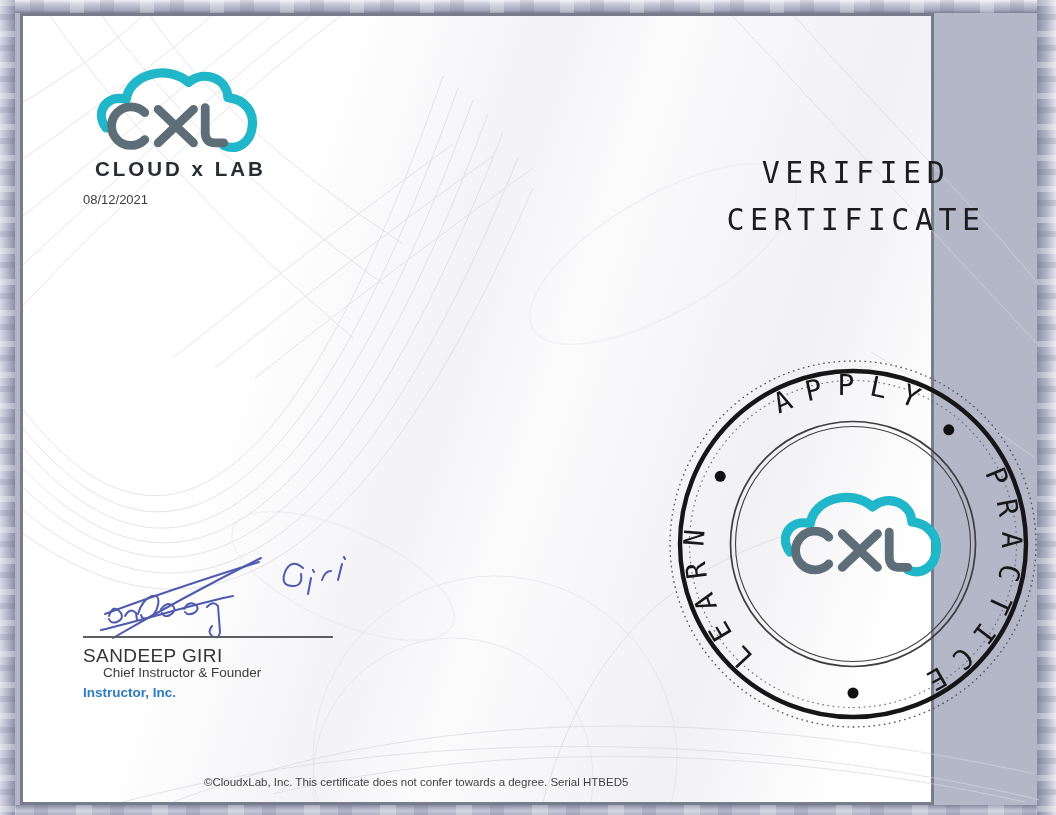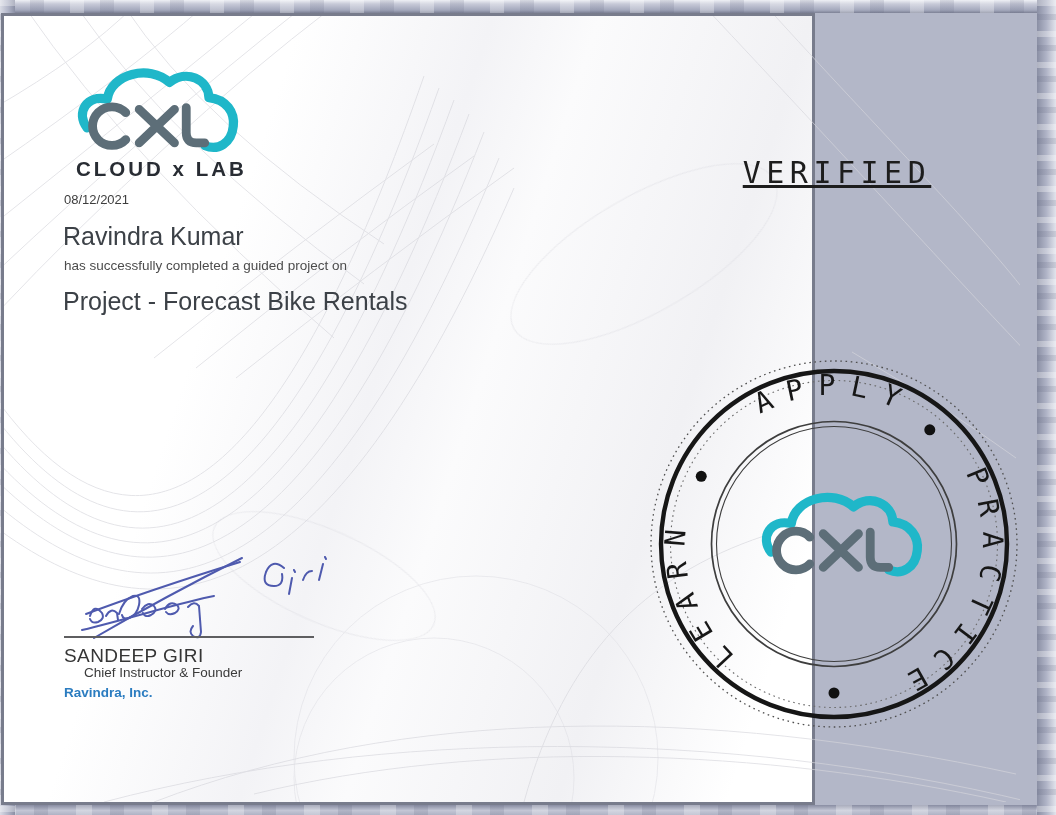--- a/index.html
+++ b/index.html
@@ -20,38 +20,38 @@
   .frame-left { left:0; top:0; bottom:0; width:15px;
     background:
       repeating-linear-gradient(180deg, rgba(255,255,255,.32) 0 6px, rgba(255,255,255,0) 6px 14px, rgba(96,101,126,.18) 14px 20px, rgba(255,255,255,0) 20px 31px),
       linear-gradient(90deg,#d9dbe5 0%, #b0b4c7 55%, #8a8fa4 100%); }
   .frame-right { right:0; top:0; bottom:0; width:19px;
     background:
       repeating-linear-gradient(180deg, rgba(255,255,255,.32) 0 6px, rgba(255,255,255,0) 6px 14px, rgba(96,101,126,.18) 14px 20px, rgba(255,255,255,0) 20px 31px),
       linear-gradient(270deg,#e2e4ec 0%, #b0b4c7 50%, #8a8fa4 100%); }
 
   
-  .paper { position:absolute; left:1px; top:13px; width:814px; height:792px;
+  .paper { position:absolute; left:20px; top:13px; width:914px; height:792px;
     border:3px solid #787c8c;
     background:linear-gradient(108deg,#ffffff 28%, #f3f3f6 46%, #fbfbfc 56%, #f1f1f4 76%, #ffffff 92%); }
   .paper > * { position:absolute; }
   svg.bgart { left:0; top:0; width:1016px; height:786px; pointer-events:none; }
 
   
   .logo-svg { left:68px; top:44px; width:168px; height:102px; }
   .wordmark { left:72px; top:141px; font-size:20.5px; font-weight:bold; color:#282c33;
               letter-spacing:3px; white-space:nowrap; }
   .date { left:60px; top:176px; font-size:13px; color:#3d3d3d; }
   .recipient-name { left:59px; top:206px; font-size:25px; color:#3c4147; }
   .completion-text { left:60px; top:242px; font-size:13.5px; color:#4c4c4c; }
   .course-title { left:59px; top:271px; font-size:25px; color:#3c4147; white-space:nowrap; }
 
   .verified { left:668px; top:133px; width:330px; text-align:center;
               font-family:"DejaVu Sans Mono", monospace; font-size:30px; color:#1d1d1d;
-              letter-spacing:5.5px; line-height:47px; white-space:nowrap;text-decoration:underline; }
+              letter-spacing:5.5px; line-height:47px; white-space:nowrap; }
 
   
   .seal-svg { left:640px; top:338px; width:380px; height:380px; }
   .seal-text { font-family:"DejaVu Sans Mono", monospace; font-size:28px; letter-spacing:14px; fill:#171717; }
 
   
   .signature-svg { left:58px; top:528px; width:270px; height:104px; }
   .sig-line { left:60px; top:620px; width:250px; height:2px; background:#5e5e60; }
   .signer-name { left:60px; top:629px; font-size:19px; color:#353535; letter-spacing:.4px; }
   .signer-title { left:60px; top:649px; font-size:13.5px; color:#3a3a3a;margin-left:20px; }
@@ -117,26 +117,24 @@
         </g>
       </symbol>
     </svg>
 
     <svg class="logo-svg" viewBox="0 0 200 120">
       <use href="#cxl-logo" x="0" y="0" width="200" height="120"></use>
     </svg>
     <div class="wordmark">CLOUD x LAB</div>
 
     <div class="date">08/12/2021</div>
-    <div class="recipient-name">Ravindra Kumar</div>
-    <div class="completion-text">has successfully completed a guided project on</div>
-    <div class="course-title">Project - Forecast Bike Rentals</div>
 
     <div class="verified">
       <div>VERIFIED</div>
+      <div>CERTIFICATE</div>
     </div>
 
     <svg class="seal-svg" viewBox="0 0 380 380">
       <defs>
         <path id="arc-top" d="M 67.95 104.54 A 149 149 0 0 1 312.05 104.54"></path>
         <path id="arc-right" d="M 304.14 94.22 A 149 149 0 0 1 220.98 335.74"></path>
         <path id="arc-left" d="M 159.02 335.74 A 149 149 0 0 1 75.86 94.22"></path>
       </defs>
       <circle cx="190" cy="190" r="183" fill="none" stroke="#4f4f4f" stroke-width="1.3" stroke-dasharray="1.6 3.6"></circle>
       <circle cx="190" cy="190" r="173" fill="none" stroke="#161616" stroke-width="4.4"></circle>
@@ -163,16 +161,17 @@
         <path d="M 32 94 C 80 66 132 38 180 14"></path>
         <path d="M 178 18 C 120 36 72 52 24 70"></path>
         <path d="M 20 86 C 70 74 120 58 152 52"></path>
         <path d="M 28 72 q 4 -13 12 -3 q 3 6 -4 9 q -6 2 -8 -3 m 16 -3 q 5 -9 11 -3 l 1 7 m 1 -6 q 4 -14 14 -18 q 8 -2 6 9 q -2 10 -10 13 q -6 2 -7 -3 m 20 -6 q 6 -8 12 -3 q 4 5 -3 9 q -6 3 -8 -2 m 22 -4 q 5 -9 12 -4 q 4 4 -2 8 q -6 3 -9 -1 m 22 -5 q 6 -7 11 -1 l 2 26 q -1 8 -8 4 q -5 -4 0 -10"></path>
         <path d="M 222 24 q -12 -10 -18 4 q -5 14 8 14 q 10 0 8 -12 m 10 4 l -3 16 m 5 -24 l 1 2 m 8 8 q 3 -9 9 -9 m 7 9 l 4 -16 m 2 -7 l 1 2"></path>
       </g>
     </svg>
     <div class="sig-line"></div>
     <div class="signer-name">SANDEEP GIRI</div>
     <div class="signer-title">Chief Instructor &amp; Founder</div>
-    <a class="signer-org">Ravindra, Inc.</a>
+    <a class="signer-org">Instructor, Inc.</a>
 
+    <div class="footer-text">©CloudxLab, Inc. This certificate does not confer towards a degree. Serial HTBED5</div>
   </div>
 </div>
 
 </body></html>

